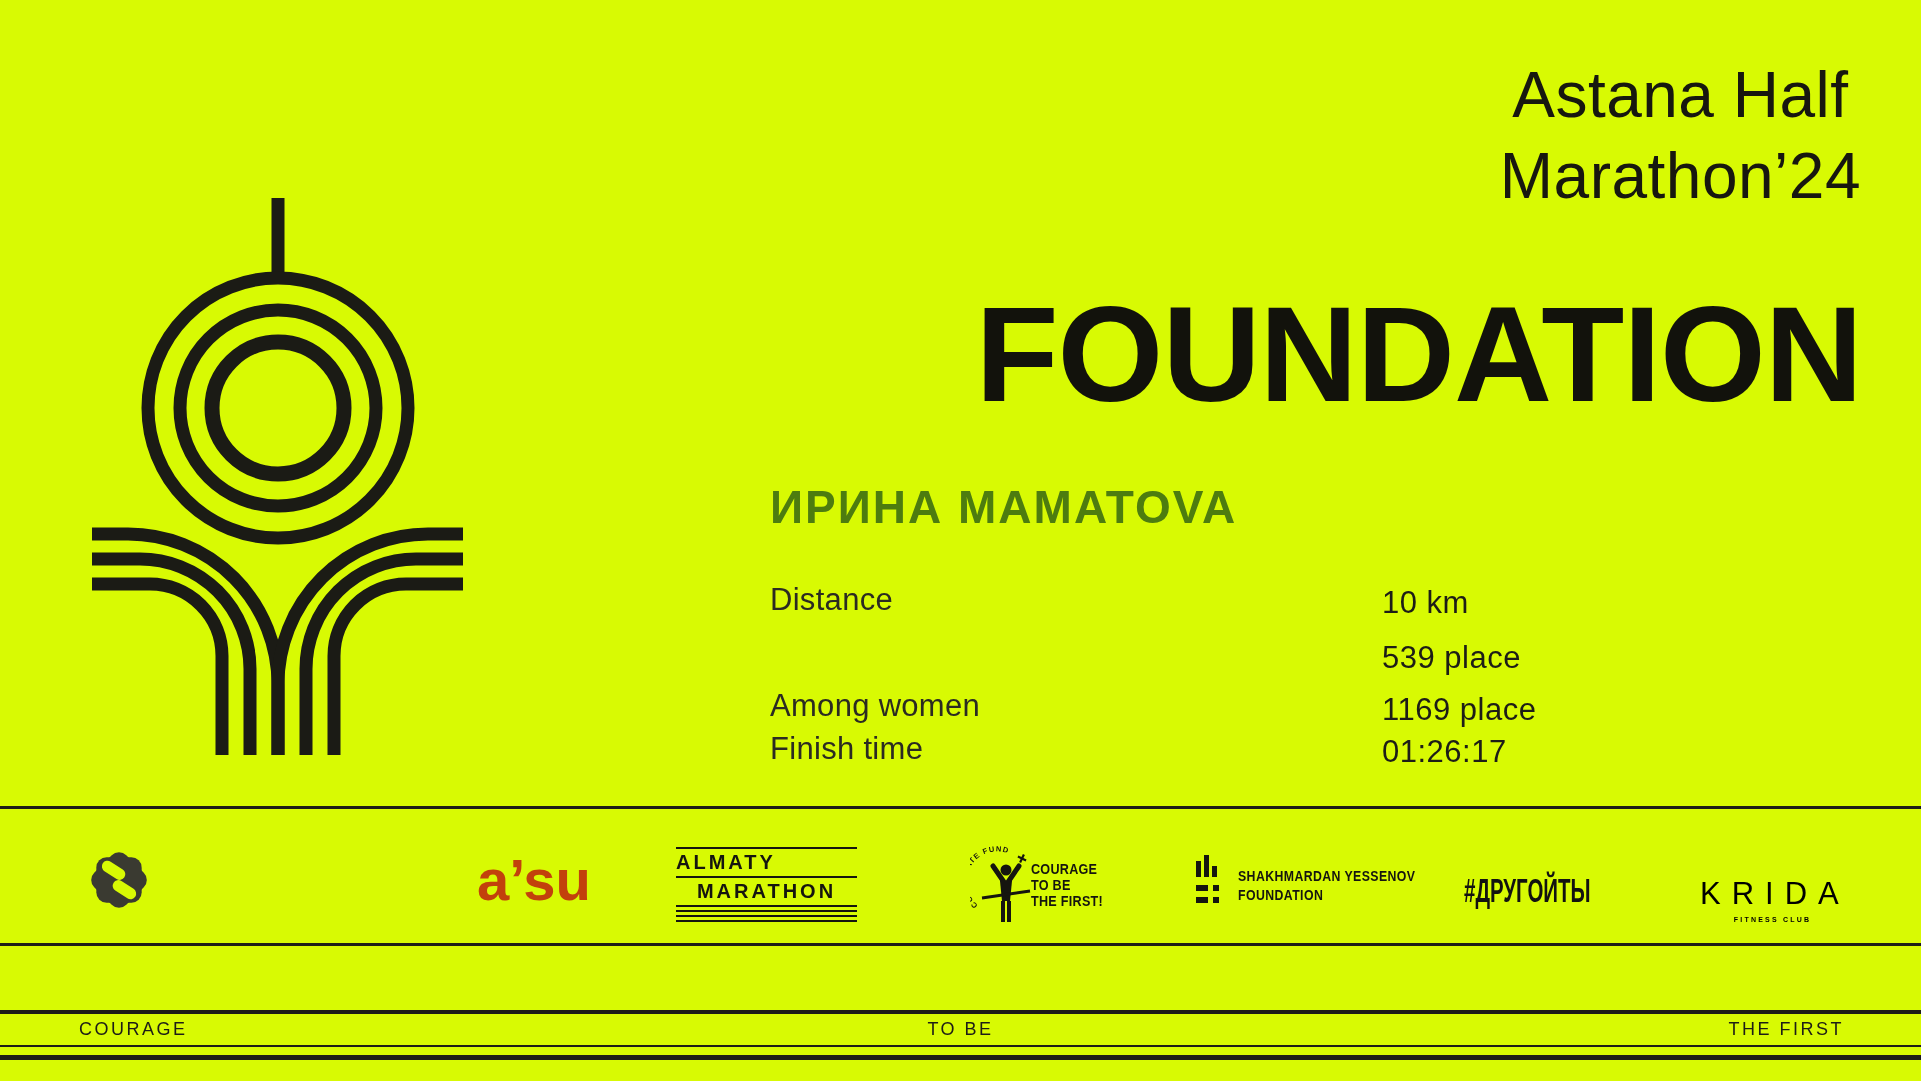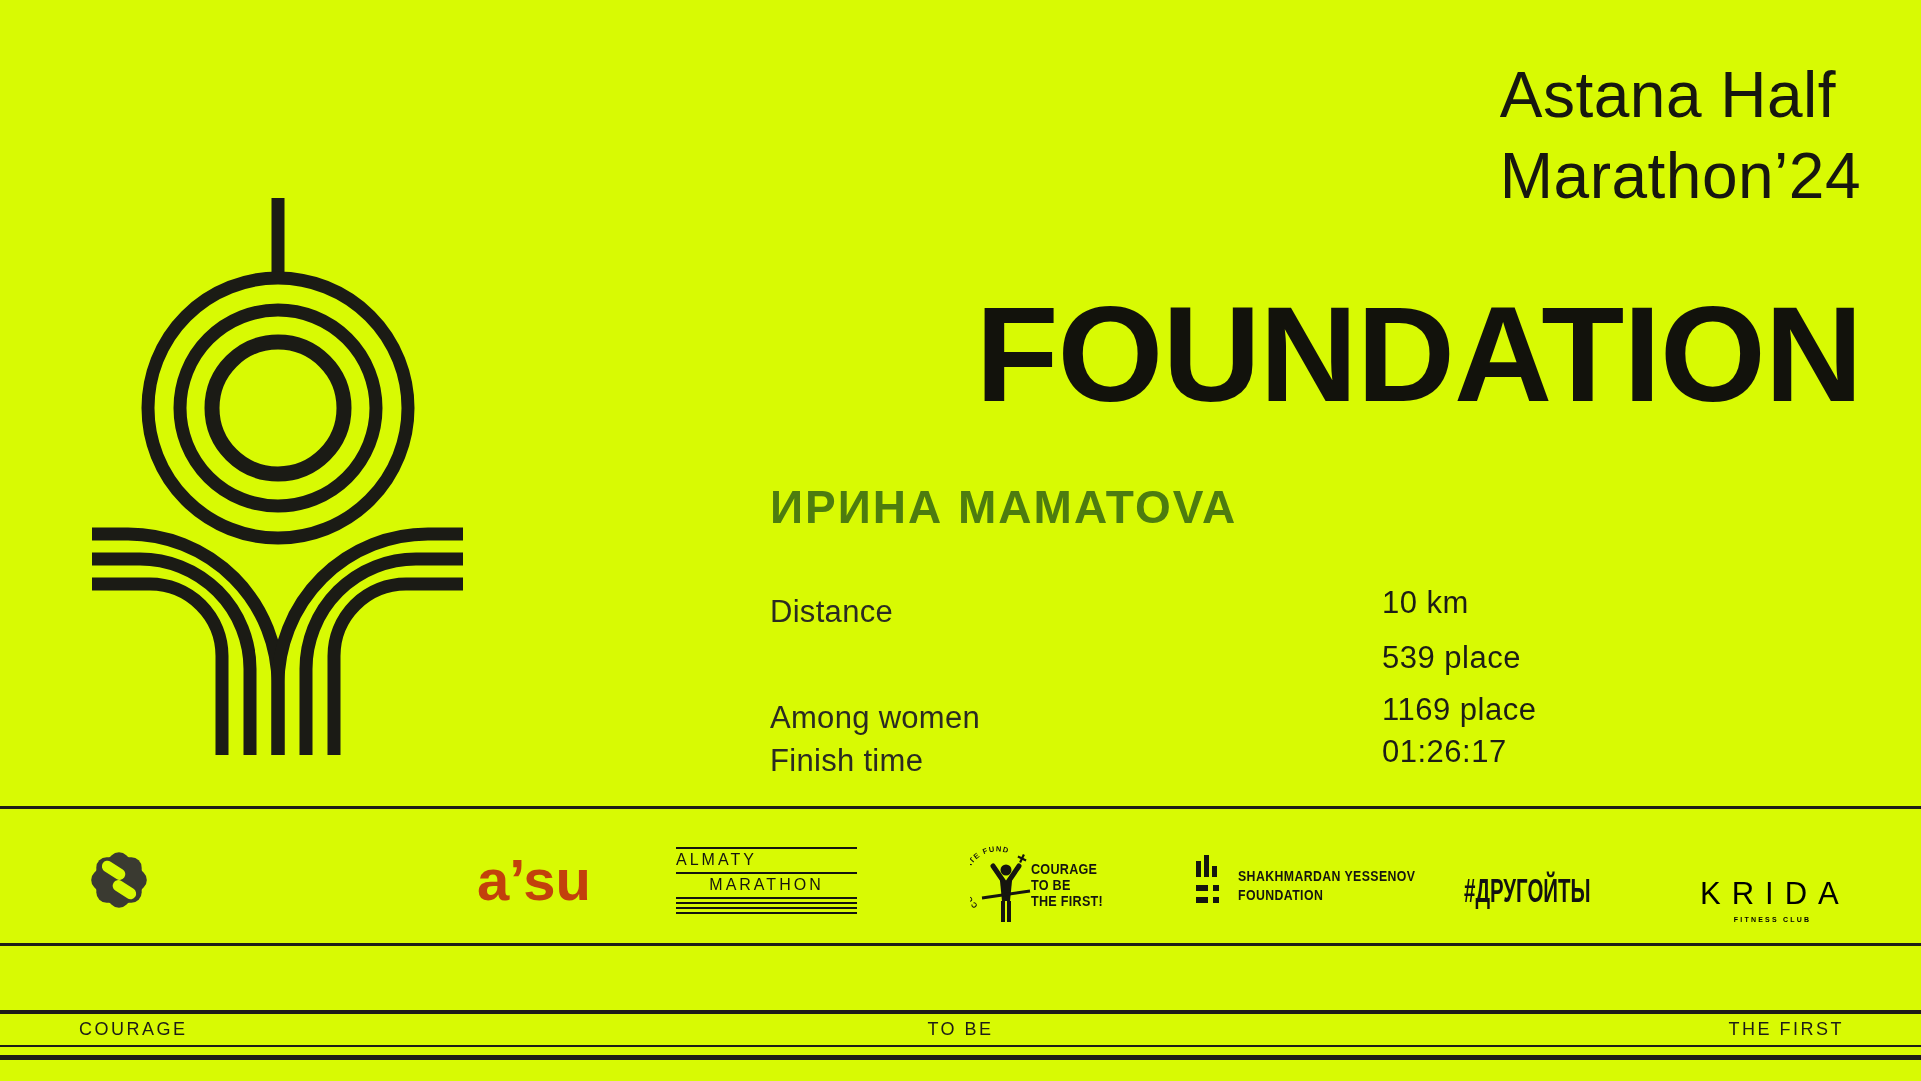--- a/index.html
+++ b/index.html
@@ -4,34 +4,34 @@
 <style>
   html,body{margin:0;padding:0;background:#9a9a9a;}
   .certificate{
     position:relative;width:1921px;height:1081px;overflow:hidden;
     background:#d8fa03;color:#1d1d17;
     font-family:"Liberation Sans",sans-serif;
     -webkit-font-smoothing:antialiased;
   }
   
   .event-title{
-    position:absolute;top:55px;right:60px;text-align:left;
+    position:absolute;top:55px;right:60px;text-align:center;
     font-size:64px;line-height:81px;font-weight:500;letter-spacing:.5px;color:#17170f;
   }
   .certificate-heading{
     position:absolute;top:286px;right:59px;
     font-size:136px;font-weight:700;line-height:1;letter-spacing:-1px;color:#12120c;
     white-space:nowrap;
   }
   
   .athlete-name{
     position:absolute;left:770px;top:480px;
     font-size:46px;font-weight:700;letter-spacing:2px;color:#4d7c0f;white-space:nowrap;
   }
-  .res-label{position:absolute;left:770px;font-size:31px;letter-spacing:.3px;color:#2b2b22;white-space:nowrap;margin-top:12px;}
+  .res-label{position:absolute;left:770px;font-size:31px;letter-spacing:.3px;color:#2b2b22;white-space:nowrap;}
   .res-value{position:absolute;left:1382px;font-size:31px;letter-spacing:.5px;color:#1d1d17;white-space:nowrap;}
   .r1{top:582px}.r2{top:636px}.r3{top:688px}.r4{top:731px}
   .v1{top:585px}.v2{top:640px}.v3{top:692px}.v4{top:734px}
   
   .rule{position:absolute;left:0;right:0;background:#1d1d17;}
   .rule-a{top:806px;height:3px}
   .rule-b{top:943px;height:3px}
   .rule-c{top:1010px;height:4px}
   .rule-d{top:1045px;height:2px}
   .rule-e{top:1055px;height:5px}
@@ -42,21 +42,21 @@
   
   .main-logo{position:absolute;left:90px;top:195px;}
   .main-logo path,.main-logo circle,.main-logo line{stroke:#1b1b15;fill:none;}
   
   .halyk-icon{position:absolute;left:86px;top:847px;}
   .halyk-word{position:absolute;left:168px;top:840px;font-size:64px;font-weight:700;letter-spacing:-1px;color:#3a3a31;}
   .asu-word{position:absolute;left:477px;top:846px;font-size:58px;font-weight:700;letter-spacing:0;color:#c2410c;}
   .almaty{position:absolute;left:676px;top:847px;width:181px;color:#15150f;}
   .alm-line{height:2px;background:#15150f;}
   .alm-line.m{margin-top:3px;}
-  .alm-t{font-size:16px;font-weight:400;letter-spacing:3px;line-height:1;padding:3px 0 4px;}
+  .alm-t{font-size:20px;font-weight:700;letter-spacing:3px;line-height:1;padding:3px 0 4px;}
   .alm-t.right{text-align:center;}
   .cf-logo{position:absolute;left:970px;top:841px;}
   .cf-logo .fill{fill:#15150f;}
   .cf-slogan{position:absolute;left:1031px;top:861px;font-size:14px;line-height:16px;font-weight:600;
     letter-spacing:.3px;color:#15150f;transform:scaleX(.9);transform-origin:0 0;white-space:nowrap;}
   .yes-icon{position:absolute;left:1196px;top:853px;}
   .yes-icon rect{fill:#15150f;}
   .yes-text{position:absolute;left:1238px;top:866px;font-size:15px;font-weight:700;line-height:19px;
     letter-spacing:.5px;color:#15150f;transform:scaleX(.82);transform-origin:0 0;white-space:nowrap;}
   .drugoity{position:absolute;left:1464px;top:872px;font-size:33px;font-weight:800;color:#121210;

